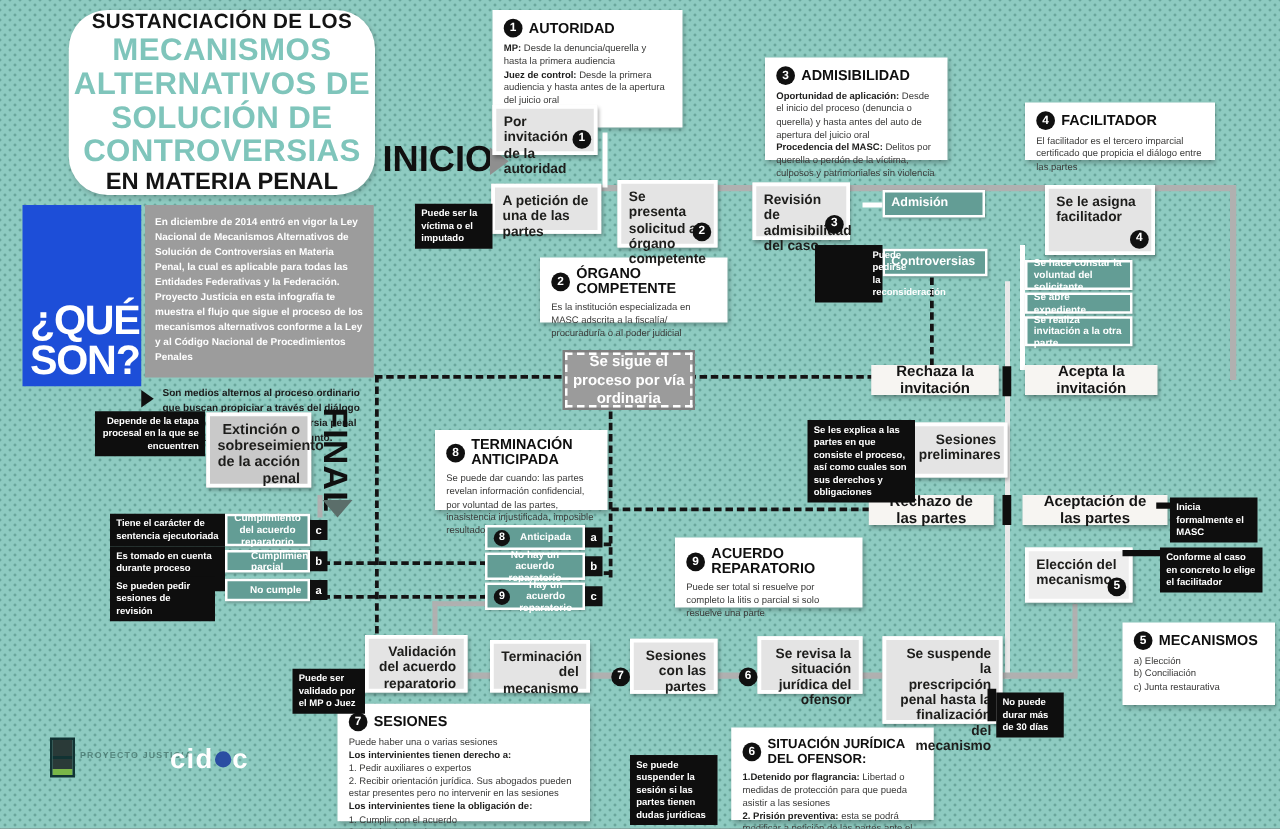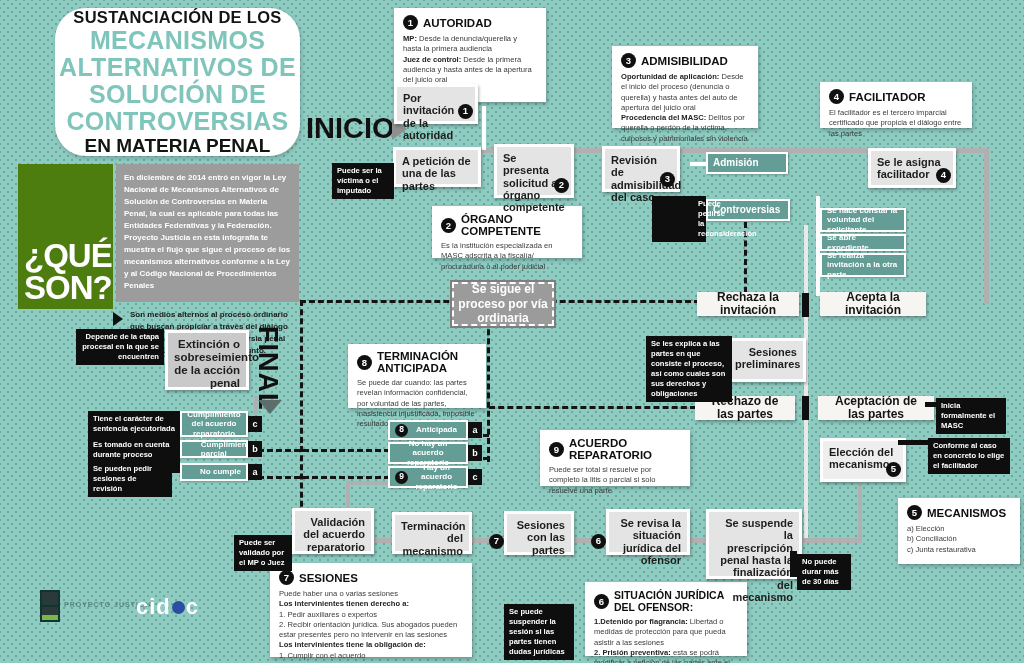--- a/index.html
+++ b/index.html
@@ -35,21 +35,21 @@
   .bbr{position:absolute;right:2px;bottom:2px;z-index:4;}
   .bbl{position:absolute;left:-18px;bottom:3px;z-index:4;}
   .lbadge{position:absolute;right:-16px;top:50%;transform:translateY(-50%);width:14px;height:16px;background:#101010;
           color:#fff;font-size:9px;font-weight:800;display:flex;align-items:center;justify-content:center;z-index:4;}
   .titlebox{position:absolute;left:55px;top:8px;width:245px;height:148px;background:#fff;z-index:2;
             display:flex;flex-direction:column;align-items:center;justify-content:center;text-align:right;
             box-shadow:1px 2px 4px rgba(0,0,0,.2);border-radius:31px;}
   .t-black{font-size:16.5px;font-weight:800;color:#141414;letter-spacing:.3px;}
   .t-teal{font-size:25px;font-weight:800;color:#7fc5bb;line-height:1.08;letter-spacing:.3px;}
   .t-bottom{font-size:19px;font-weight:800;color:#141414;}
-  .queson{position:absolute;left:18px;top:164px;width:95px;height:145px;background:#4d7c0f;z-index:2;
+  .queson{position:absolute;left:18px;top:164px;width:95px;height:145px;background:#1d4ed8;z-index:2;
           display:flex;align-items:flex-end;padding:6px;box-sizing:border-box;}
   .queson span{color:#fff;font-size:33px;font-weight:800;line-height:.95;letter-spacing:-1px;}
   .intro1{position:absolute;left:116px;top:164px;width:183px;height:138px;background:#9c9c9c;z-index:2;
           color:#fff;font-size:8px;line-height:1.5;padding:8px;box-sizing:border-box;font-weight:600;}
   .intro2{position:absolute;left:130px;top:309px;width:172px;color:#1c1c1c;font-size:8px;font-weight:700;
           line-height:1.5;z-index:2;}
   .big-label{position:absolute;z-index:3;font-weight:800;color:#101010;}
   .tri{position:absolute;width:0;height:0;z-index:3;}
   .vert{writing-mode:vertical-rl;font-size:27px;letter-spacing:1px;}
   .footer-text{position:absolute;z-index:3;}
@@ -199,21 +199,21 @@
     <span>A petición de una de las partes</span>
   </div>
   <div class="node" style="left:494px;top:144px;width:80px;height:54px;">
     <span>Se presenta solicitud al órgano competente</span>
     <span class="nbadge bbr">2</span>
   </div>
   <div class="node" style="left:602px;top:146px;width:78px;height:46px;">
     <span>Revisión de admisibilidad del caso</span>
     <span class="nbadge bbr">3</span>
   </div>
-  <div class="node" style="left:868px;top:148px;width:88px;height:40px;">
+  <div class="node" style="left:836px;top:148px;width:88px;height:56px;">
     <span>Se le asigna facilitador</span>
     <span class="nbadge bbr">4</span>
   </div>
   <div class="node tr" style="left:726px;top:338px;width:80px;height:44px;">
     <span>Sesiones preliminares</span>
   </div>
   <div class="node tr" style="left:165px;top:330px;width:84px;height:60px;background:#c9c9c9;font-size:11.5px;">
     <span>Extinción o sobreseimiento de la acción penal</span>
   </div>
   <div class="node" style="left:820px;top:438px;width:86px;height:44px;background:#eee;">

